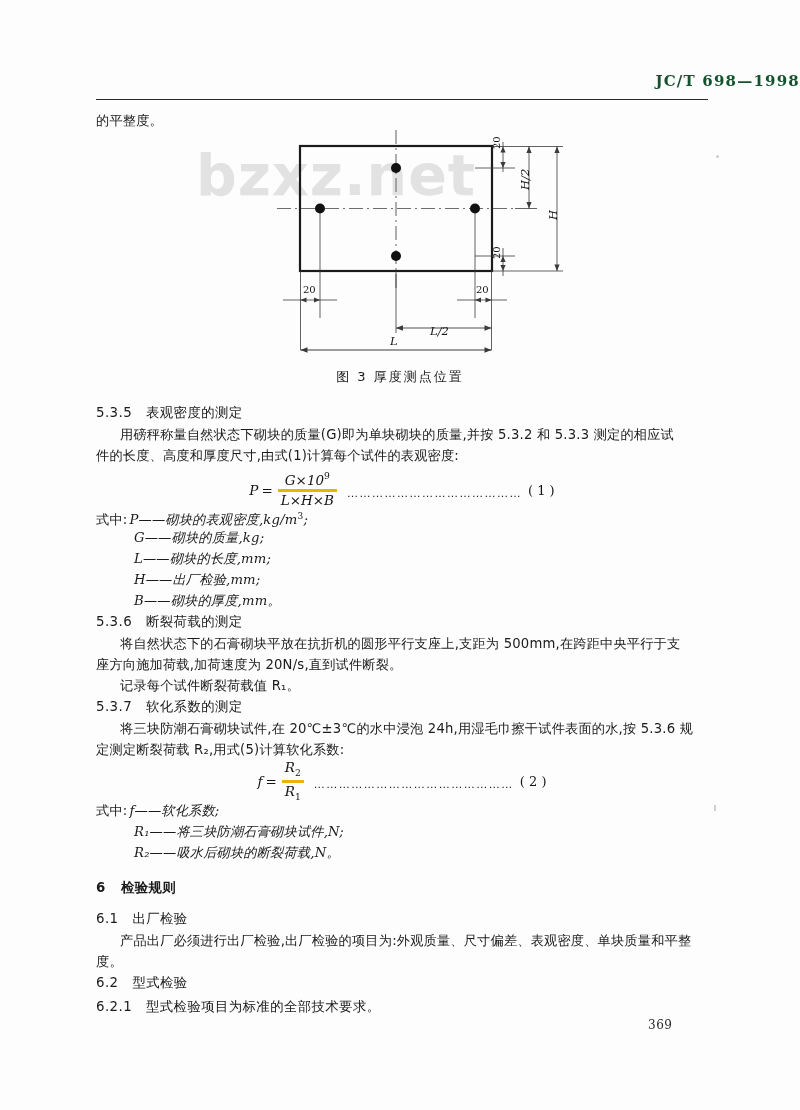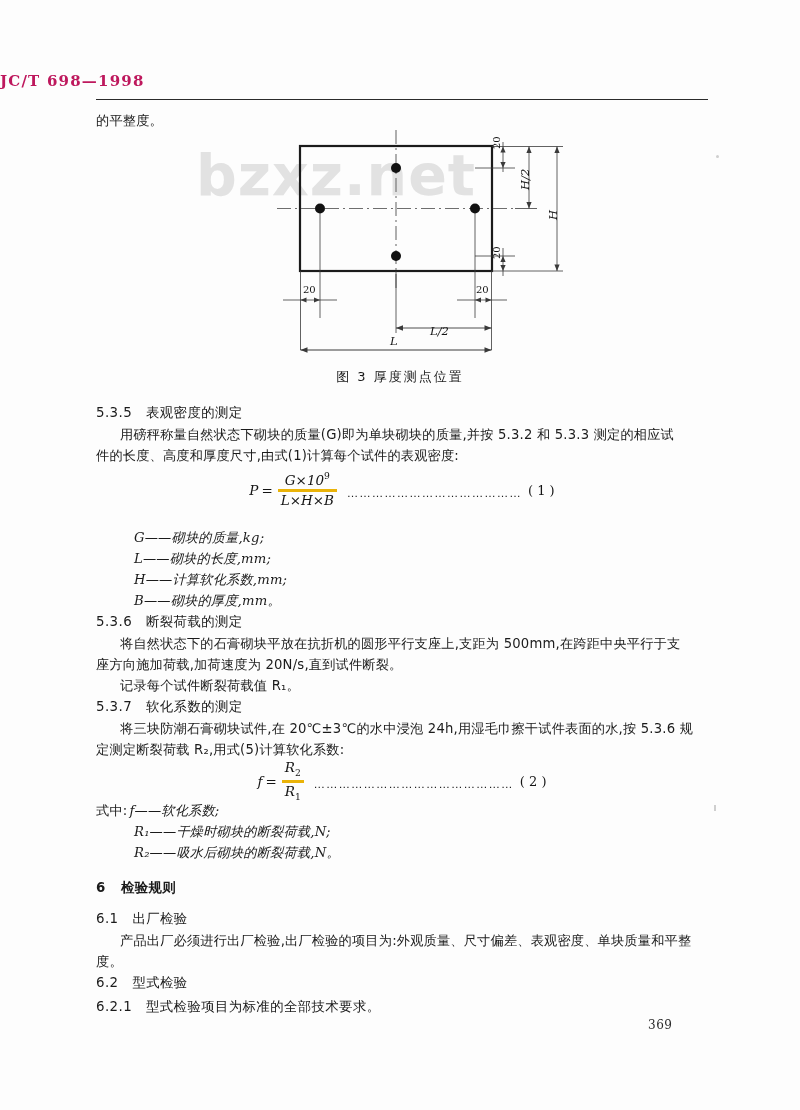--- a/index.html
+++ b/index.html
@@ -20,26 +20,26 @@
     inset: 0;
     background: #fdfdfd;
   }
 
   
   .header-title {
     position: absolute;
     top: 72px;
     left: 0;
     width: 800px;
-    text-align: left;
+    text-align: right;
     font-family: "DejaVu Serif", "Liberation Serif", serif;
     font-weight: bold;
     font-size: 15px;
     letter-spacing: 1.2px;
-    color: #be185d;
+    color: #14532d;
   }
   .header-rule {
     position: absolute;
     top: 99px;
     left: 96px;
     width: 612px;
     height: 1px;
     background: #2b2b2b;
   }
 
@@ -261,23 +261,24 @@
       <span class="ital" style="margin:0 3px;">=</span>
       <span class="frac">
         <span class="num"><span>G×10</span><sup class="e">9</sup></span>
         <span class="den">L×H×B</span>
       </span>
       <span class="lead">……………………………………</span>
       <span class="eqno">( 1 )</span>
     </div>
   </div>
 
+  <div class="txt" style="left:96px; top:506px;"><span>式中:</span><span class="ital" style="margin-left:2px;"><span>P——砌块的表观密度,kg/m</span><sup class="e">3</sup><span>;</span></span></div>
   <div class="txt ital" style="left:134px; top:527px;">G——砌块的质量,kg;</div>
   <div class="txt ital" style="left:134px; top:548px;">L——砌块的长度,mm;</div>
-  <div class="txt ital" style="left:134px; top:569px;">H——计算软化系数,mm;</div>
+  <div class="txt ital" style="left:134px; top:569px;">H——出厂检验,mm;</div>
   <div class="txt ital" style="left:134px; top:590px;">B——砌块的厚度,mm。</div>
 
   <div class="txt heading" style="left:96px; top:611px;">5.3.6   断裂荷载的测定</div>
   <div class="txt" style="left:120px; top:633px;">将自然状态下的石膏砌块平放在抗折机的圆形平行支座上,支距为 500mm,在跨距中央平行于支</div>
   <div class="txt" style="left:96px; top:654px;">座方向施加荷载,加荷速度为 20N/s,直到试件断裂。</div>
   <div class="txt" style="left:120px; top:675px;">记录每个试件断裂荷载值 R₁。</div>
 
   <div class="txt heading" style="left:96px; top:696px;">5.3.7   软化系数的测定</div>
   <div class="txt" style="left:120px; top:718px;">将三块防潮石膏砌块试件,在 20℃±3℃的水中浸泡 24h,用湿毛巾擦干试件表面的水,按 5.3.6 规</div>
   <div class="txt" style="left:96px; top:739px;">定测定断裂荷载 R₂,用式(5)计算软化系数:</div>
@@ -289,21 +290,21 @@
       <span class="frac">
         <span class="num"><span>R</span><sub class="e">2</sub></span>
         <span class="den"><span>R</span><sub class="e">1</sub></span>
       </span>
       <span class="lead">…………………………………………</span>
       <span class="eqno">( 2 )</span>
     </div>
   </div>
 
   <div class="txt" style="left:96px; top:800px;"><span>式中:</span><span class="ital" style="margin-left:2px;">f——软化系数;</span></div>
-  <div class="txt ital" style="left:134px; top:821px;">R₁——干燥时砌块的断裂荷载,N;</div>
+  <div class="txt ital" style="left:134px; top:821px;">R₁——将三块防潮石膏砌块试件,N;</div>
   <div class="txt ital" style="left:134px; top:842px;">R₂——吸水后砌块的断裂荷载,N。</div>
 
   <div class="txt heading bold-h" style="left:96px; top:877px;">6   检验规则</div>
   <div class="txt heading" style="left:96px; top:908px;">6.1   出厂检验</div>
   <div class="txt" style="left:120px; top:930px;">产品出厂必须进行出厂检验,出厂检验的项目为:外观质量、尺寸偏差、表观密度、单块质量和平整</div>
   <div class="txt" style="left:96px; top:951px;">度。</div>
   <div class="txt heading" style="left:96px; top:972px;">6.2   型式检验</div>
   <div class="txt heading" style="left:96px; top:996px;">6.2.1   型式检验项目为标准的全部技术要求。</div>
 
   <div class="page-number">369</div>

